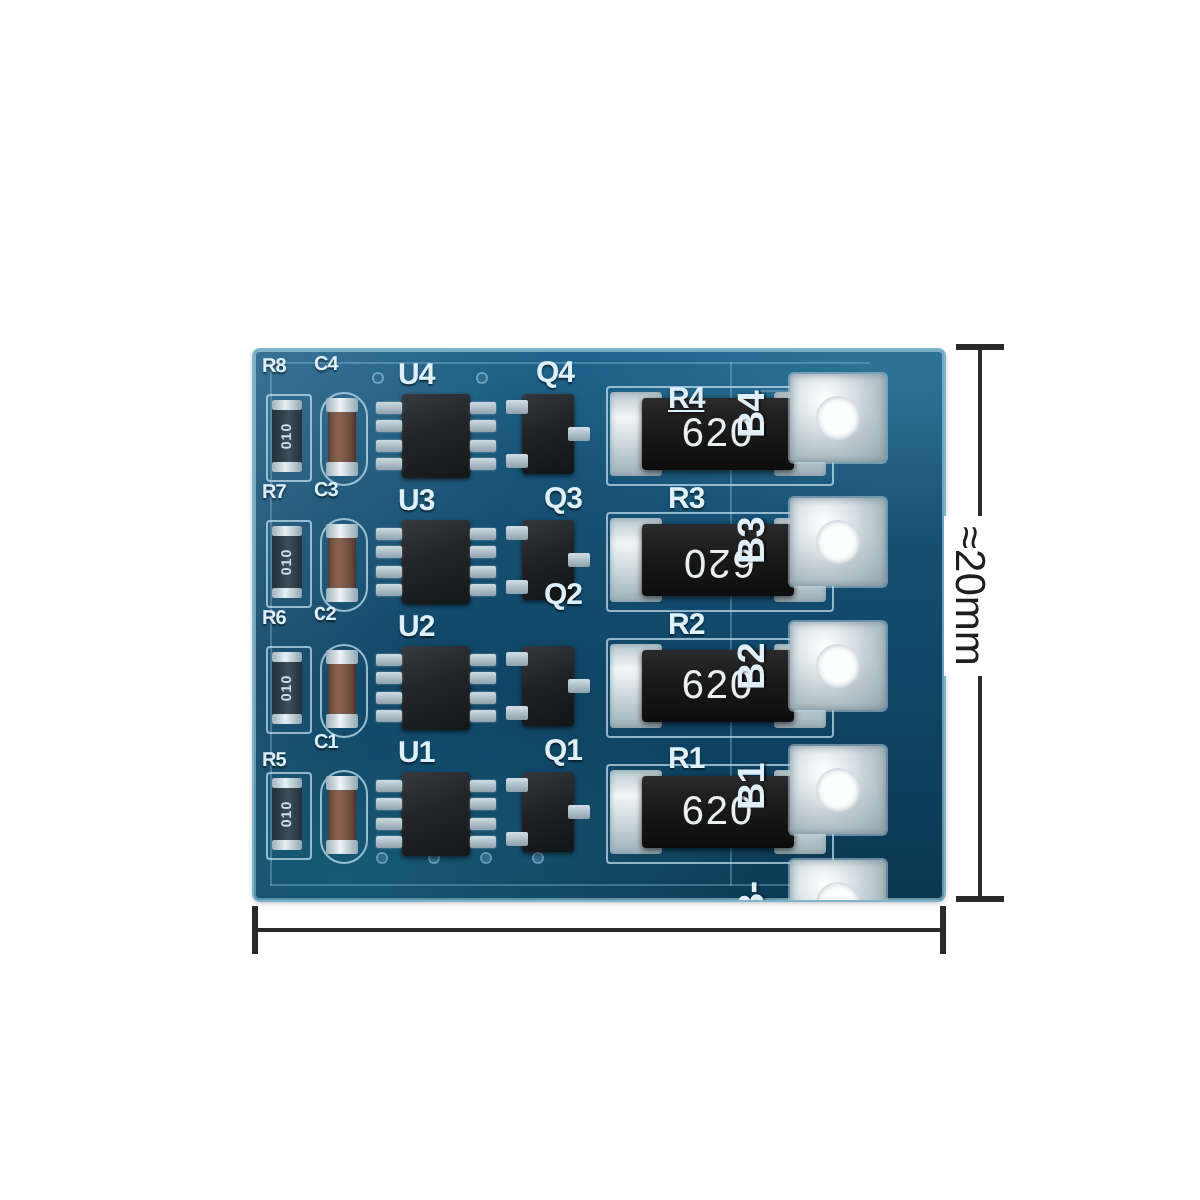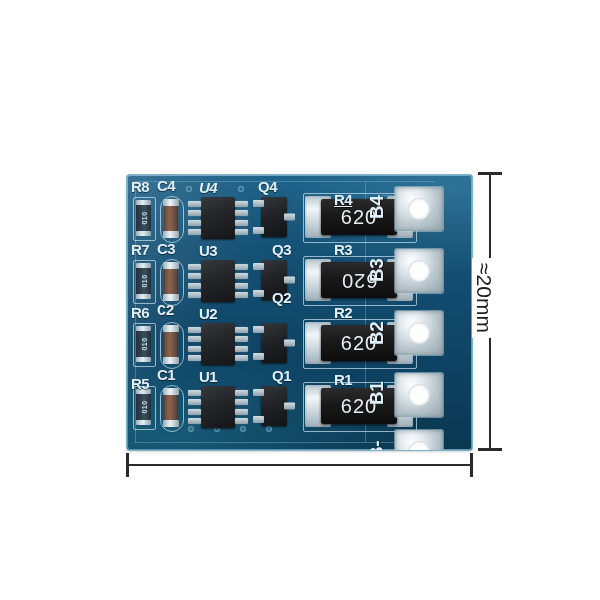--- a/index.html
+++ b/index.html
@@ -31,21 +31,21 @@
     border-radius:3px;pointer-events:none;
   }
 
   
   .silk{
     position:absolute;color:#dff0fa;font-weight:700;
     font-family:"Liberation Sans",sans-serif;
     text-shadow:0 1px 1px rgba(0,0,0,.55);
     letter-spacing:-.5px;white-space:nowrap;z-index:6;
   }
-  .silk.small{font-size:15px;}
+  .silk.small{font-size:10px;}
   .silk.mid{font-size:15px;}
   .silk.pad{font-size:19px;transform:rotate(-90deg);transform-origin:left top;}
 
   .silkbox{
     position:absolute;border:1px solid rgba(200,230,245,.70);
     border-radius:2px;z-index:3;
   }
   .silkoval{
     position:absolute;border:1px solid rgba(200,230,245,.72);
     border-radius:999px;z-index:3;
@@ -174,22 +174,22 @@
     <div class="trace" style="left:253px;top:156px;width:52px;height:1px;"></div>
     <div class="via" style="left:62px;top:252px;"></div>
     <div class="via" style="left:88px;top:252px;"></div>
     <div class="via" style="left:114px;top:252px;"></div>
     <div class="via" style="left:140px;top:252px;"></div>
     <div class="via" style="left:60px;top:12px;"></div>
     <div class="via" style="left:112px;top:12px;"></div>
 
     <div class="silk small" style="left:4px;top:3px;">R8</div>
     <div class="silk small" style="left:30px;top:2px;">C4</div>
-    <div class="silk mid" style="left:72px;top:4px;font-style:italic;">U4</div>
-    <div class="silk mid" style="left:131px;top:3px;">Q4</div>
+    <div class="silk mid" style="left:72px;top:4px;">U4</div>
+    <div class="silk mid" style="left:141px;top:3px;">Q4</div>
     <div class="silk mid" style="left:207px;top:16px;text-decoration:underline;">R4</div>
 
     <div class="silkbox" style="left:6px;top:22px;width:21px;height:42px;"></div>
     <div class="rsmall" style="left:9px;top:25px;width:15px;height:36px;">
       <div class="body"></div>
         <div class="cap t"></div>
         <div class="cap b"></div>
       <div class="mark">010</div>
     </div>
     <div class="silkoval" style="left:33px;top:21px;width:22px;height:45px;"></div>

